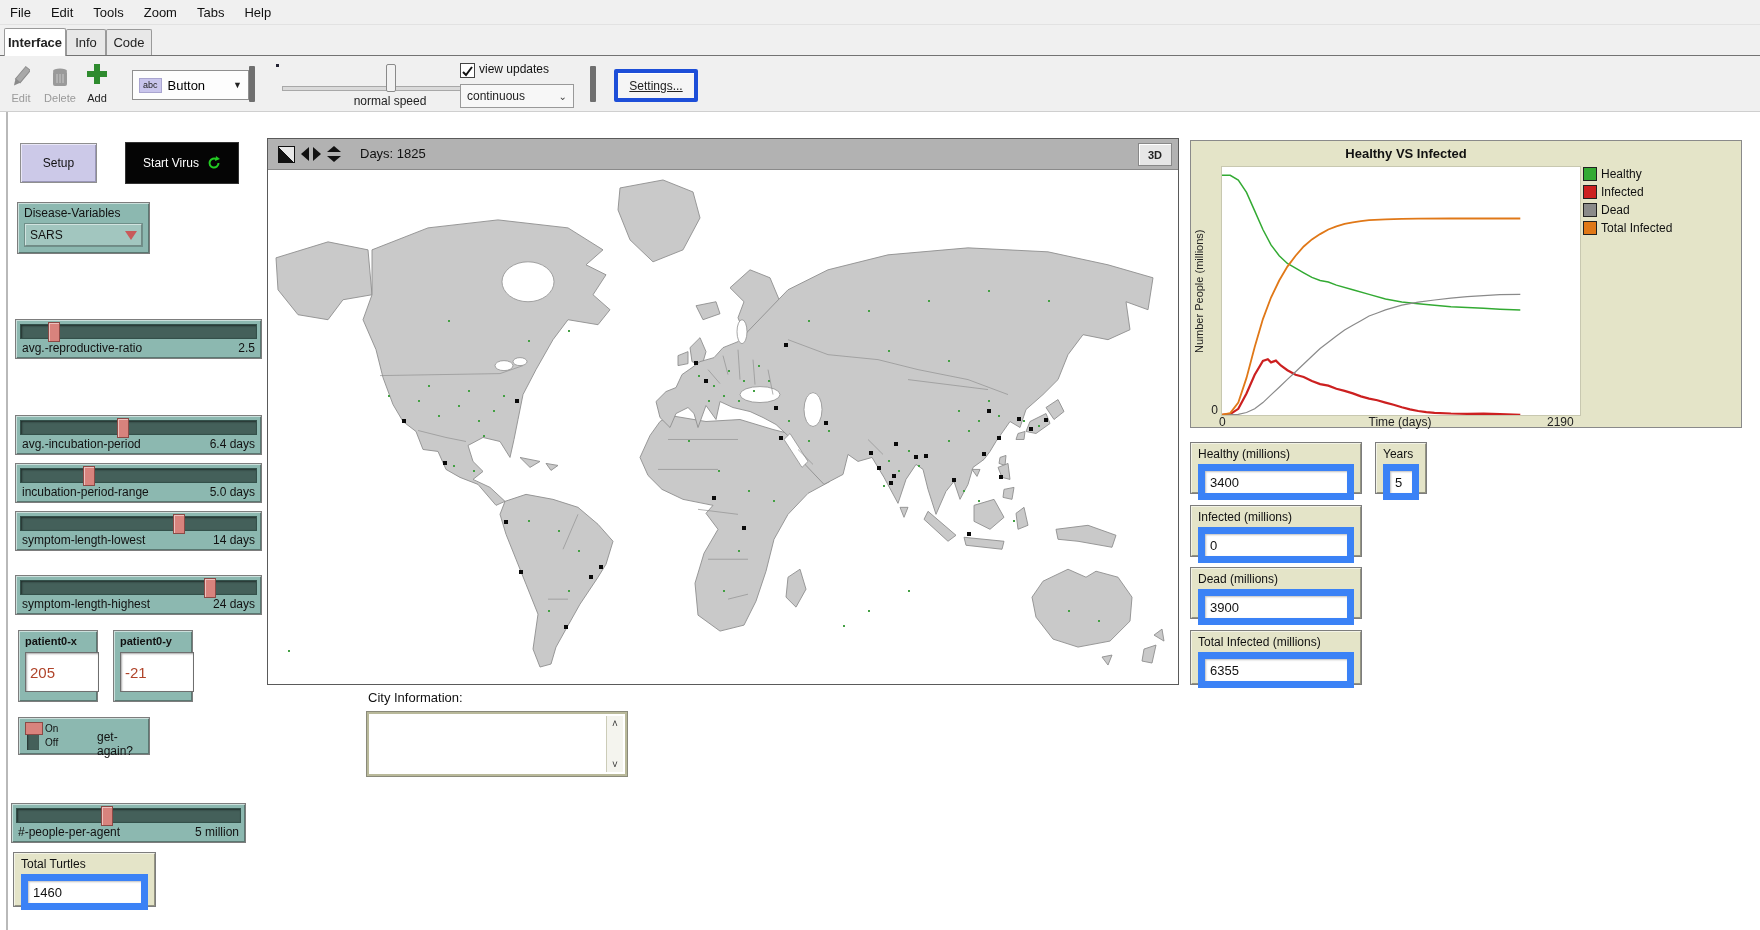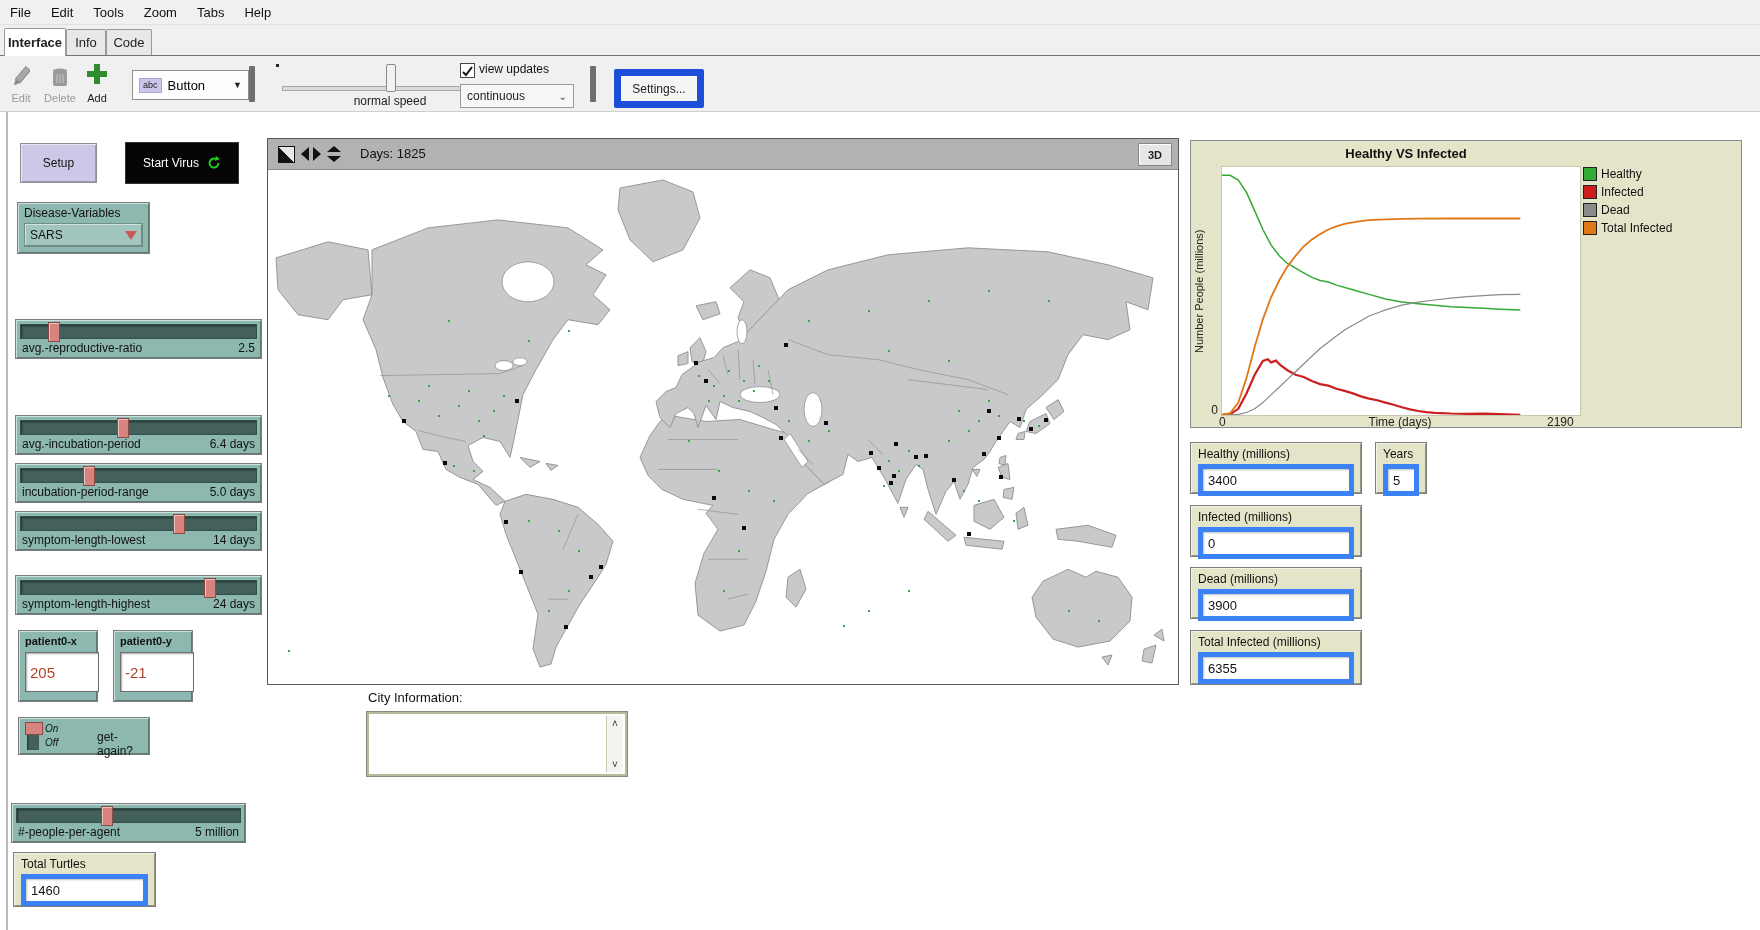--- a/index.html
+++ b/index.html
@@ -9,22 +9,22 @@
   #menubar{left:0;top:0;width:1760px;height:24px;background:#f0f0f0;display:flex;align-items:center;gap:0;border-bottom:1px solid #e2e2e2;}
   .menu-item{padding:3px 10px;font-size:13px;color:#111;}
   #tabrow{left:0;top:25px;width:1760px;height:30px;background:#f0f0f0;border-bottom:2px solid #737373;}
   .tab{position:absolute;top:4px;height:25px;border:1px solid #9a9a9a;border-bottom:none;background:#e8e8e8;
        font-size:13px;color:#222;display:flex;align-items:center;justify-content:center;border-radius:2px 2px 0 0;}
   .tab.active{background:#ffffff;font-weight:bold;height:27px;top:3px;z-index:2;}
   #toolbar{left:0;top:56px;width:1760px;height:55px;background:#f0f0f0;border-bottom:1px solid #cfcfcf;}
   .tb-label{position:absolute;font-size:11px;color:#999;text-align:center;}
   .tb-label.dark{color:#222;}
   .vsep{position:absolute;width:6px;background:#6f6f6f;border-radius:1px;}
-  .tb-btn{position:absolute;border:7px solid #1d4ed8;background:#f5f5f5;font-size:12px;color:#222;
-          display:flex;align-items:center;justify-content:center;border-radius:2px;box-shadow:0 1px 0 #fff inset;}
+  .tb-btn{position:absolute;border:4px solid #1d4ed8;background:#f5f5f5;font-size:12px;color:#222;
+          display:flex;align-items:center;justify-content:center;border-radius:2px;box-shadow:0 1px 0 #fff inset;text-decoration:underline;}
   #btn-dropdown{left:132px;top:14px;width:103px;height:28px;border:1px solid #8f8f8f;background:#fdfdfd;
       display:flex;align-items:center;padding:0 6px;gap:6px;}
   .abc-badge{background:#c9c5ec;border:1px solid #a9a5d0;font-size:9px;padding:0 3px;color:#222;line-height:13px;}
   #speed-track{left:282px;top:30px;width:188px;height:3px;background:#dadada;border:1px solid #a8a8a8;}
   #speed-handle{left:386px;top:8px;width:8px;height:26px;background:#f2f2f2;border:1px solid #8a8a8a;border-radius:2px;}
   #speed-tick{left:276px;top:8px;width:3px;height:3px;background:#223;}
   .checkbox{position:absolute;width:13px;height:13px;background:#fff;border:1px solid #444;}
   .dropdown{position:absolute;border:1px solid #999;background:#f7f7f7;font-size:12px;color:#222;
             display:flex;align-items:center;justify-content:space-between;padding:0 6px;}
   
@@ -55,26 +55,26 @@
   .sl-row{position:absolute;left:6px;right:6px;bottom:3px;display:flex;justify-content:space-between;font-size:12px;color:#111;}
   
   .nl-input{position:absolute;width:80px;height:72px;box-sizing:border-box;padding:4px 6px;}
   .nl-input .in-label{font-size:11px;font-weight:bold;color:#111;}
   .nl-input input{margin-top:5px;width:64px;height:38px;font-family:"Liberation Sans",sans-serif;
      font-size:15px;color:#b0442a;border:1px solid #6f6f6f;box-shadow:inset 1px 1px 2px rgba(0,0,0,.35);padding:0 4px;}
   
   #switch{left:18px;top:605px;width:132px;height:38px;box-sizing:border-box;}
   .sw-groove{position:absolute;left:8px;top:6px;width:12px;height:26px;background:#44605a;box-shadow:inset 1px 1px 2px rgba(0,0,0,.5);}
   .sw-handle{position:absolute;left:6px;top:4px;width:16px;height:11px;background:#d8837d;border:1px solid #8a4a46;}
-  .sw-onoff{position:absolute;left:26px;top:4px;font-size:10px;color:#111;line-height:14px;font-style:italic;}
+  .sw-onoff{position:absolute;left:26px;top:4px;font-size:10px;color:#111;line-height:14px;}
   .sw-label{position:absolute;left:58px;top:12px;font-size:12px;color:#111;margin-left:20px;}
   
   .nl-monitor{position:absolute;box-sizing:border-box;padding:4px 7px;}
   .nl-monitor .mon-label{font-size:12px;color:#111;}
-  .nl-monitor .mon-value{margin-top:3px;height:22px;background:#fff;border:5px solid #3b82f6;
+  .nl-monitor .mon-value{margin-top:3px;height:22px;background:#fff;border:7px solid #3b82f6;
       box-shadow:inset 1px 1px 2px rgba(0,0,0,.25);font-size:13px;color:#111;display:flex;align-items:center;padding:0 5px;}
   
   #map-widget{left:267px;top:26px;width:910px;height:545px;border:1px solid #5a5a5a;background:#fff;box-sizing:content-box;}
   #map-header{position:absolute;left:0;top:0;width:910px;height:30px;background:#b2b2b2;border-bottom:1px solid #8a8a8a;}
   #days-counter{position:absolute;left:92px;top:7px;font-size:13px;color:#111;}
   #btn-3d{position:absolute;right:6px;top:4px;width:32px;height:21px;background:#e6e6e6;border:1px solid #888;
       box-shadow:inset 1px 1px 0 #fff;font-size:11px;font-weight:bold;color:#222;display:flex;align-items:center;justify-content:center;}
   #map-area{position:absolute;left:0;top:31px;width:910px;height:514px;background:#ffffff;overflow:hidden;}
   .city-dot{position:absolute;width:4px;height:4px;background:#0a0a0a;}
   .agent-dot{position:absolute;width:2px;height:2px;background:#44a044;}

